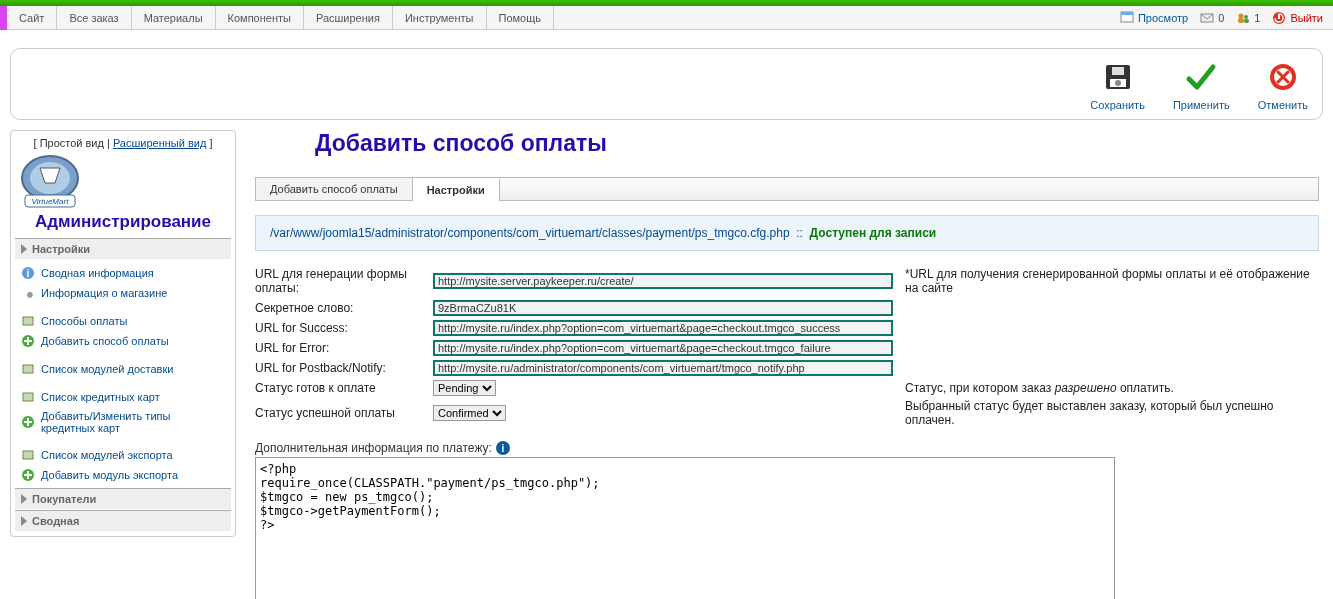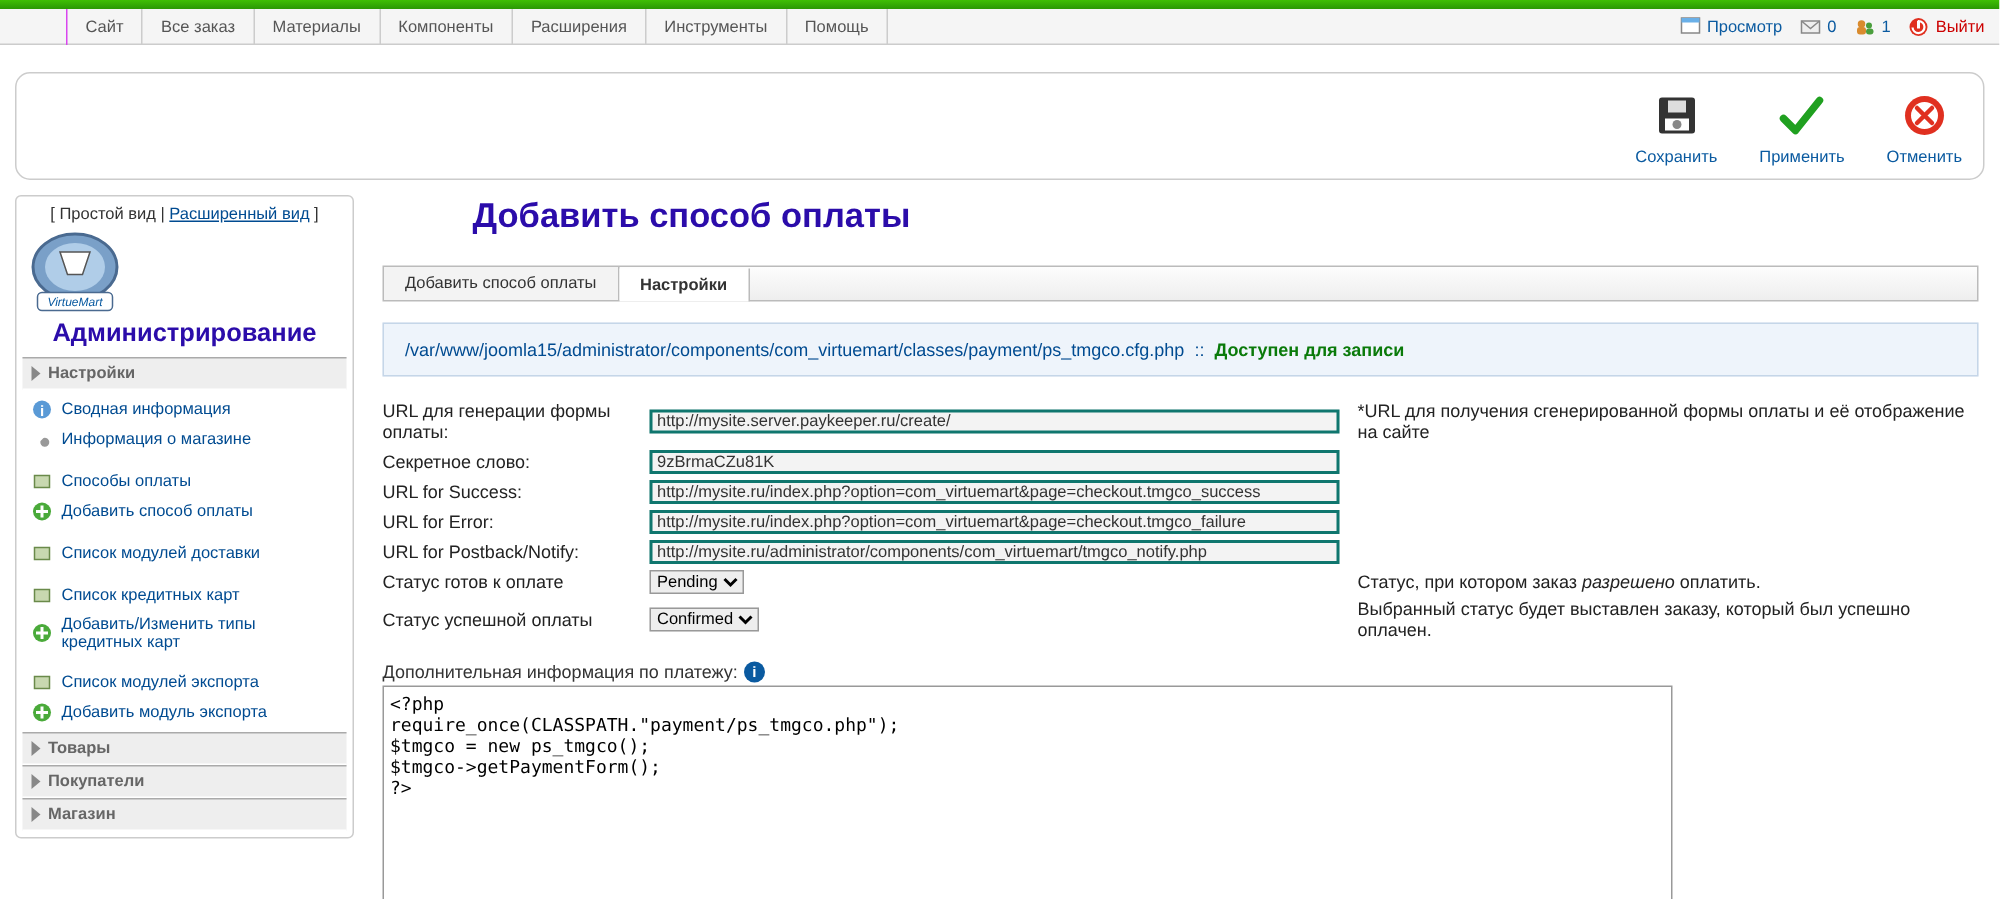--- a/index.html
+++ b/index.html
@@ -1,21 +1,21 @@
 <!DOCTYPE html>
 <html><head>
 <meta charset="utf-8">
 <style>
 * { box-sizing: border-box; margin: 0; padding: 0; }
 body { font-family: Arial, Helvetica, sans-serif; font-size: 11px; background: #fff; color: #333; }
 .top-green { height: 6px; background: linear-gradient(#3fbf05, #2a9804); }
 .top-menu { display: flex; align-items: center; background: #f5f5f5; border-bottom: 1px solid #ccc; height: 24px; padding-right: 10px; }
 .top-menu .menu-left { display: flex; }
 .top-menu .menu-item { padding: 0 12px; line-height: 24px; border-right: 1px solid #ccc; cursor: pointer; color: #555; }
-.top-menu .menu-item:first-child { border-left: 1px solid #d946ef; margin-left: 44px; }
+.top-menu .menu-item:first-child { border-left: 7px solid #d946ef; }
 .top-menu .menu-right { margin-left: auto; display: flex; align-items: center; gap: 12px; }
 .right-info { display: flex; align-items: center; gap: 4px; color: #0a5aa0; }
 .right-info.red { color: #c00; }
 .right-info .ico { width: 14px; height: 14px; display: inline-block; }
 
 .toolbar-bar { margin: 18px 10px 10px 10px; padding: 8px 14px 8px 8px; border: 1px solid #ccc; border-radius: 10px; display: flex; justify-content: flex-end; gap: 28px; background: #fff; }
 .tool-btn { text-align: center; cursor: pointer; }
 .tool-btn .tool-icon-box { width: 48px; height: 40px; margin: 0 auto 2px auto; display: flex; align-items: center; justify-content: center; border-radius: 3px; }
 .tool-btn span.lbl { color: #0a5aa0; font-size: 11px; }
 
@@ -245,29 +245,25 @@
               <circle cx="7" cy="7" r="6" fill="#4aaa3a"></circle>
               <path d="M7 3 V11 M3 7 H11" stroke="#fff" stroke-width="2"></path>
             </svg>
           </span>
         <span>Добавить модуль экспорта</span>
       </div>
     </div>
 
     <div class="sb-section">
       <span class="arrow"></span>
-      <span>Товары</span>
+      <span>Покупатели</span>
     </div>
     <div class="sb-section">
       <span class="arrow"></span>
-      <span>Покупатели</span>
-    </div>
-    <div class="sb-section">
-      <span class="arrow"></span>
-      <span>Магазин</span>
+      <span>Сводная</span>
     </div>
   </div>
 
   <div class="main">
     <div class="page-title">Добавить способ оплаты</div>
 
     <div class="tabs-wrap">
       <div class="tab">Добавить способ оплаты</div>
       <div class="tab active">Настройки</div>
     </div>

